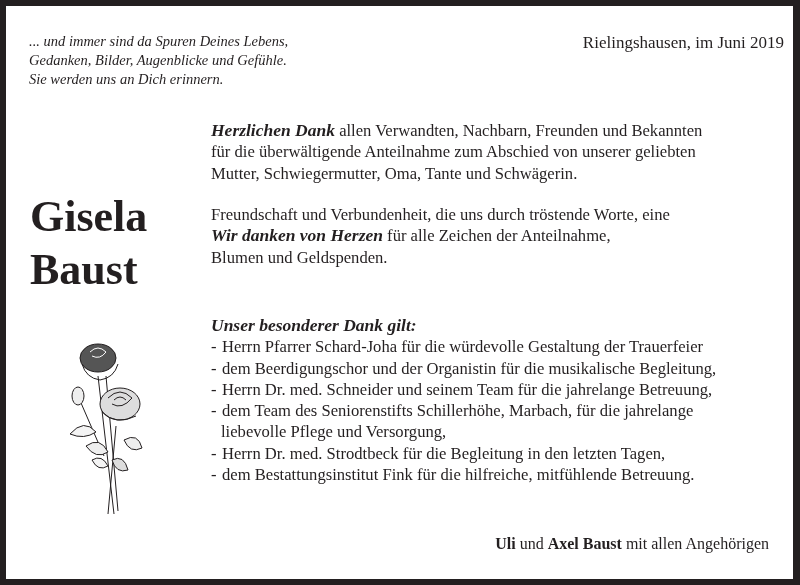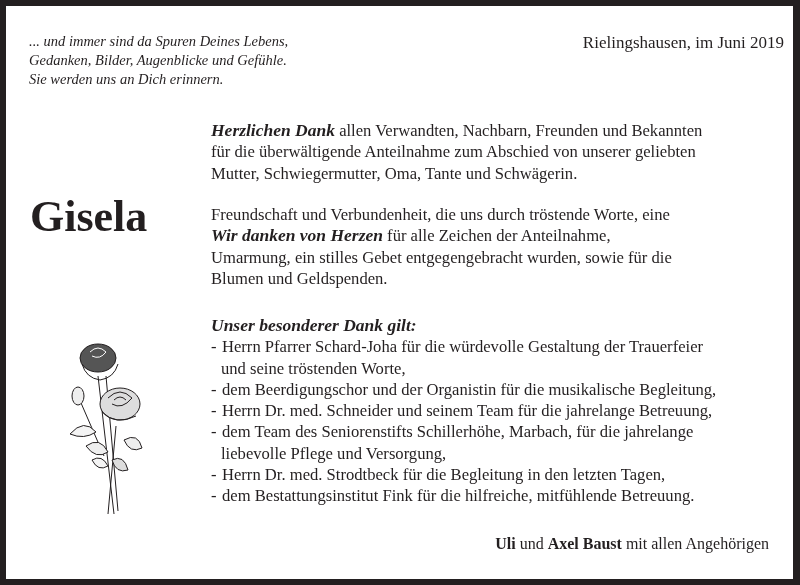--- a/index.html
+++ b/index.html
@@ -32,20 +32,21 @@
   <div class="motto">
     <div>... und immer sind da Spuren Deines Lebens,</div>
     <div>Gedanken, Bilder, Augenblicke und Gefühle.</div>
     <div>Sie werden uns an Dich erinnern.</div>
   </div>
 
   <div class="place">Rielingshausen, im Juni 2019</div>
 
   <div class="name">
     <div>Gisela</div>
+    <div>Baust</div>
   </div>
 
   <svg class="rose" viewBox="0 0 90 180" fill="none" stroke="#231f20" stroke-width="1">
 
     <path d="M42 40 L58 178"></path>
     <path d="M50 40 L62 175"></path>
     <path d="M60 90 L52 178"></path>
     <path d="M22 60 L48 120"></path>
 
     <ellipse cx="42" cy="22" rx="18" ry="14" fill="#555"></ellipse>
@@ -68,28 +69,26 @@
 
   <div class="body p1">
     <div><span class="lead">Herzlichen Dank</span><span> allen Verwandten, Nachbarn, Freunden und Bekannten</span></div>
     <div>für die überwältigende Anteilnahme zum Abschied von unserer geliebten</div>
     <div>Mutter, Schwiegermutter, Oma, Tante und Schwägerin.</div>
   </div>
 
   <div class="body p2">
     <div>Freundschaft und Verbundenheit, die uns durch tröstende Worte, eine</div>
     <div><span class="lead">Wir danken von Herzen</span><span> für alle Zeichen der Anteilnahme,</span></div>
-    <div>Umarmung, ein stilles Gebet entgegengebracht wurden, sowie für die</div>
     <div>Blumen und Geldspenden.</div>
   </div>
 
   <div class="body p3">
     <div class="head">Unser besonderer Dank gilt:</div>
     <div class="li"><span class="dash">-</span><span>Herrn Pfarrer Schard-Joha für die würdevolle Gestaltung der Trauerfeier</span></div>
-    <div class="cont">und seine tröstenden Worte,</div>
     <div class="li"><span class="dash">-</span><span>dem Beerdigungschor und der Organistin für die musikalische Begleitung,</span></div>
     <div class="li"><span class="dash">-</span><span>Herrn Dr. med. Schneider und seinem Team für die jahrelange Betreuung,</span></div>
     <div class="li"><span class="dash">-</span><span>dem Team des Seniorenstifts Schillerhöhe, Marbach, für die jahrelange</span></div>
     <div class="cont">liebevolle Pflege und Versorgung,</div>
     <div class="li"><span class="dash">-</span><span>Herrn Dr. med. Strodtbeck für die Begleitung in den letzten Tagen,</span></div>
     <div class="li"><span class="dash">-</span><span>dem Bestattungsinstitut Fink für die hilfreiche, mitfühlende Betreuung.</span></div>
   </div>
 
   <div class="sign"><b>Uli</b><span> und </span><b>Axel Baust</b><span> mit allen Angehörigen</span></div>
 

